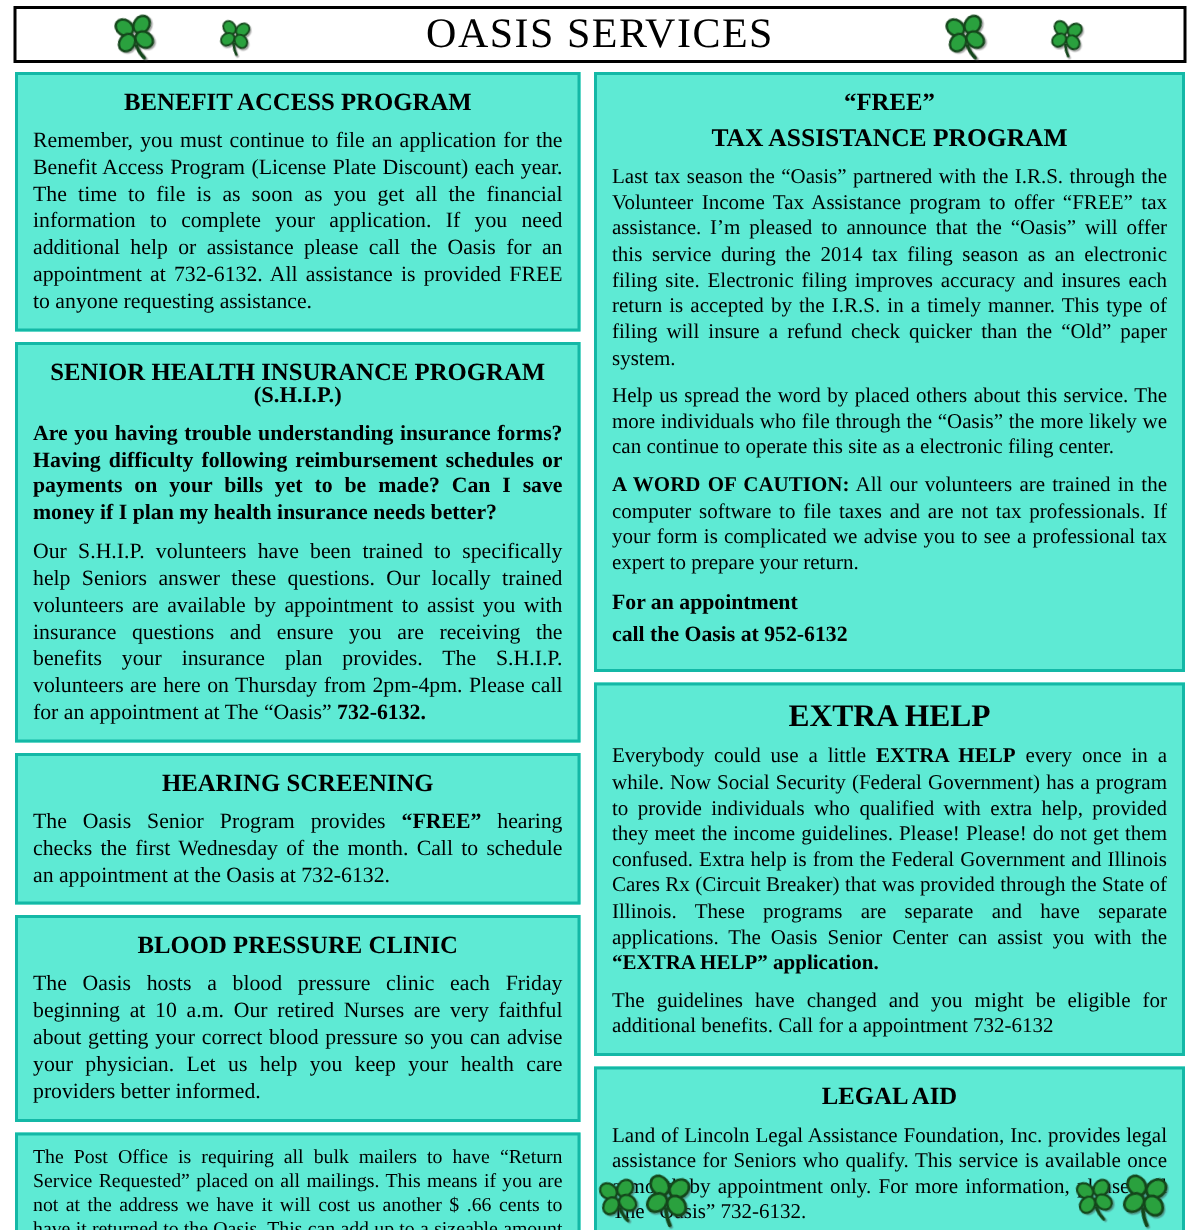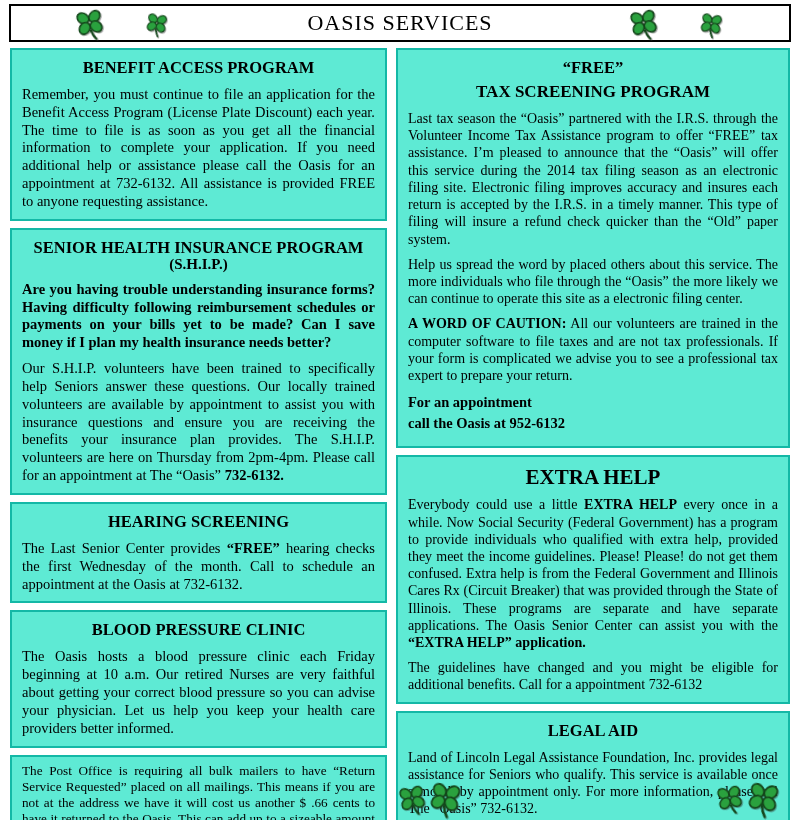--- a/index.html
+++ b/index.html
@@ -13,21 +13,21 @@
   
   .titlebar {
     position:relative;
     margin:4px 9px 6px 9px;
     border:2px solid #000;
     height:38px;
   }
   .titlebar h1 {
     text-align:center;
     font-weight:400;
-    font-size:22px;
+    font-size:28px;
     line-height:34px;
     letter-spacing:1px;
   }
   .clover-group { position:absolute; top:2px; display:flex; align-items:center; }
   .clover-group.hdr-left  { left:64px;  gap:40px; }
   .clover-group.hdr-right { right:66px; gap:40px; }
   .clover { filter:drop-shadow(1px 1px 0 rgba(60,60,60,.45)); }
   .rot-l { transform:rotate(-10deg); }
   .rot-r { transform:rotate(9deg); }
 
@@ -127,39 +127,39 @@
 
     <section class="box ship">
       <h2 style="margin-bottom:0">SENIOR HEALTH INSURANCE PROGRAM</h2>
       <h3 class="subhead">(S.H.I.P.)</h3>
       <p class="body"><b>Are you having trouble understanding insurance forms? Having difficulty following reimbursement schedules or payments on your bills yet to be made?  Can I save money if I plan my health insurance needs better?</b></p>
       <p class="body"><span>Our S.H.I.P. volunteers have been trained to specifically help Seniors answer these questions.  Our locally trained volunteers are available by appointment to assist you with insurance questions and ensure you are receiving the benefits your insurance plan provides.  The S.H.I.P. volunteers are here on Thursday from 2pm-4pm.  Please call for an appointment at The “Oasis” </span><b>732-6132.</b></p>
     </section>
 
     <section class="box">
       <h2>HEARING SCREENING</h2>
-      <p class="body"><span>The Last Senior Center provides </span><b>“FREE”</b><span> hearing checks the first Wednesday of the month. Call to schedule an appointment at the Oasis at 732-6132.</span></p>
+      <p class="body"><span>The Oasis Senior Program provides </span><b>“FREE”</b><span> hearing checks the first Wednesday of the month. Call to schedule an appointment at the Oasis at 732-6132.</span></p>
     </section>
 
     <section class="box">
       <h2>BLOOD PRESSURE CLINIC</h2>
       <p class="body">The Oasis hosts a blood pressure clinic each Friday beginning at 10 a.m. Our retired Nurses are very faithful about getting your correct blood pressure so you can advise your physician. Let us help you keep your health care providers better informed.</p>
     </section>
 
     <section class="box help-us">
       <p class="body"><span>The Post Office is requiring all bulk mailers to have “Return Service Requested” placed on all mailings. This means if you are not at the address we have it will cost us another $ .66 cents to have it returned to the Oasis. This can add up to a sizeable amount of money we do not have. </span></p>
     </section>
 
   </div>
 
   <div class="col-right">
 
     <section class="box tax">
       <h2 class="toprow">“FREE”</h2>
-      <h2 class="mainrow">TAX SCREENING PROGRAM</h2>
+      <h2 class="mainrow">TAX ASSISTANCE PROGRAM</h2>
       <p class="body">Last tax season the “Oasis” partnered with the I.R.S. through the Volunteer Income Tax Assistance program to offer “FREE” tax assistance.  I’m pleased to announce that the “Oasis” will offer this service during the 2014 tax filing season as an electronic filing site. Electronic filing improves accuracy and insures each return is accepted by the I.R.S. in a timely manner.  This type of filing will insure a refund check quicker than the “Old” paper system.</p>
       <p class="body">Help us spread the word by placed others about this service.  The more individuals who file through the “Oasis” the more likely we can continue to operate this site as a electronic filing center.</p>
       <p class="body"><b>A WORD OF CAUTION:</b><span>  All our volunteers are trained in the computer software to file taxes and are not tax professionals.  If your form is complicated we advise you to see a professional tax expert to prepare your return.</span></p>
       <p class="center-bold">For an appointment</p>
       <p class="center-bold second">call the Oasis at 952-6132</p>
     </section>
 
     <section class="box extra-help">
       <h2>EXTRA HELP</h2>
       <p class="body"><span>Everybody could use a little </span><b>EXTRA HELP</b><span> every once in a while. Now Social Security (Federal Government) has a program to provide individuals who qualified with extra help, provided they meet the income guidelines. Please! Please! do not get them confused. Extra help is from the Federal Government and Illinois Cares Rx (Circuit Breaker) that was provided through the State of Illinois. These programs are separate and have separate applications. The Oasis Senior Center can assist you with the </span><b>“EXTRA HELP” application.</b></p>

